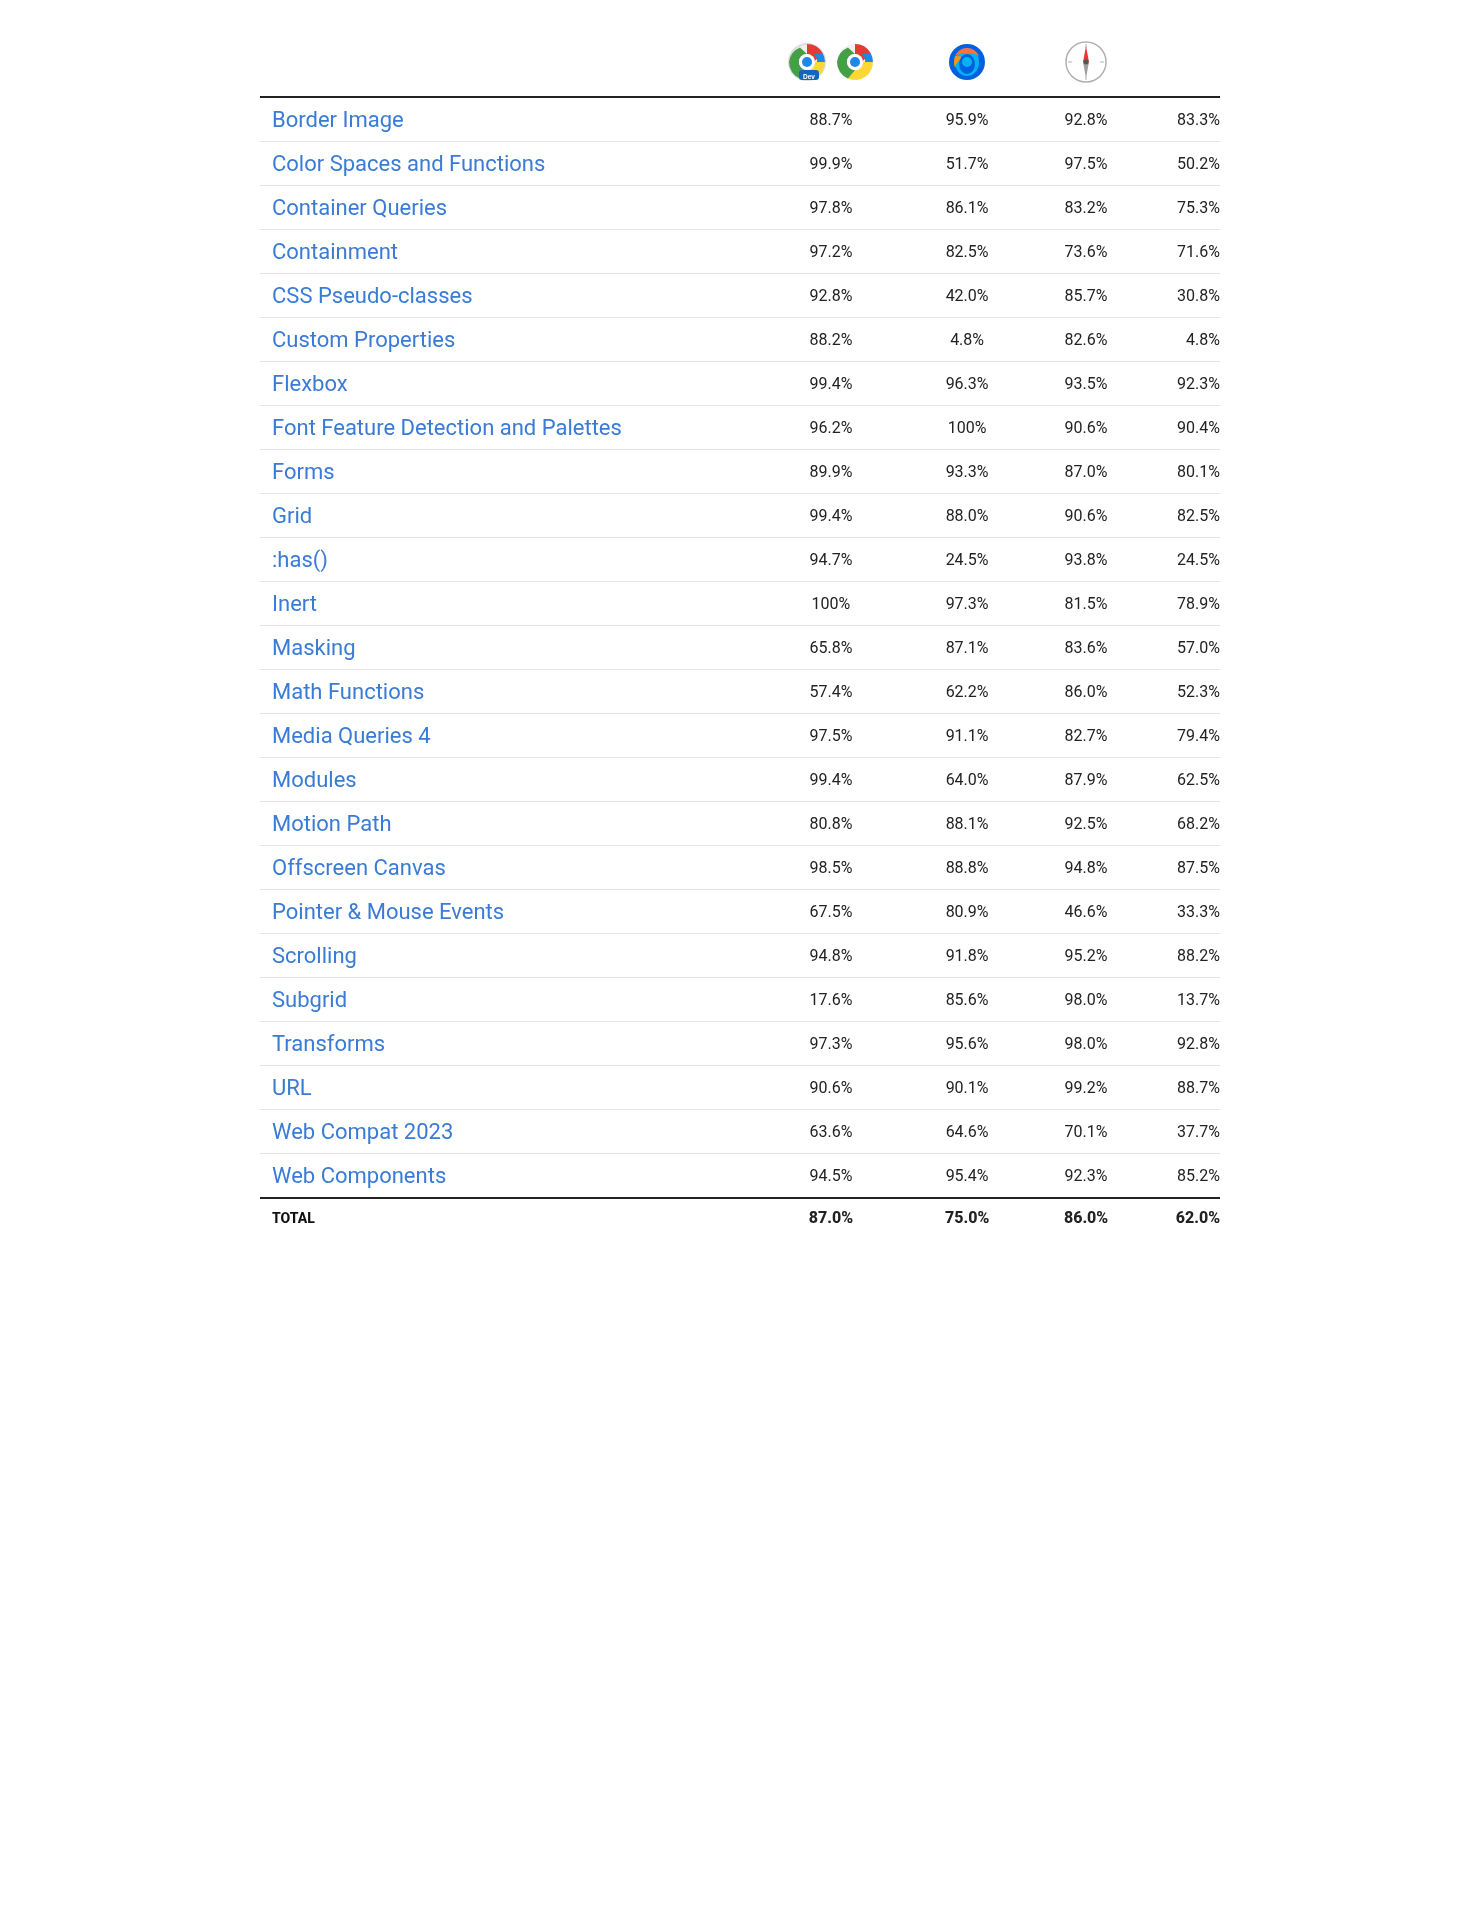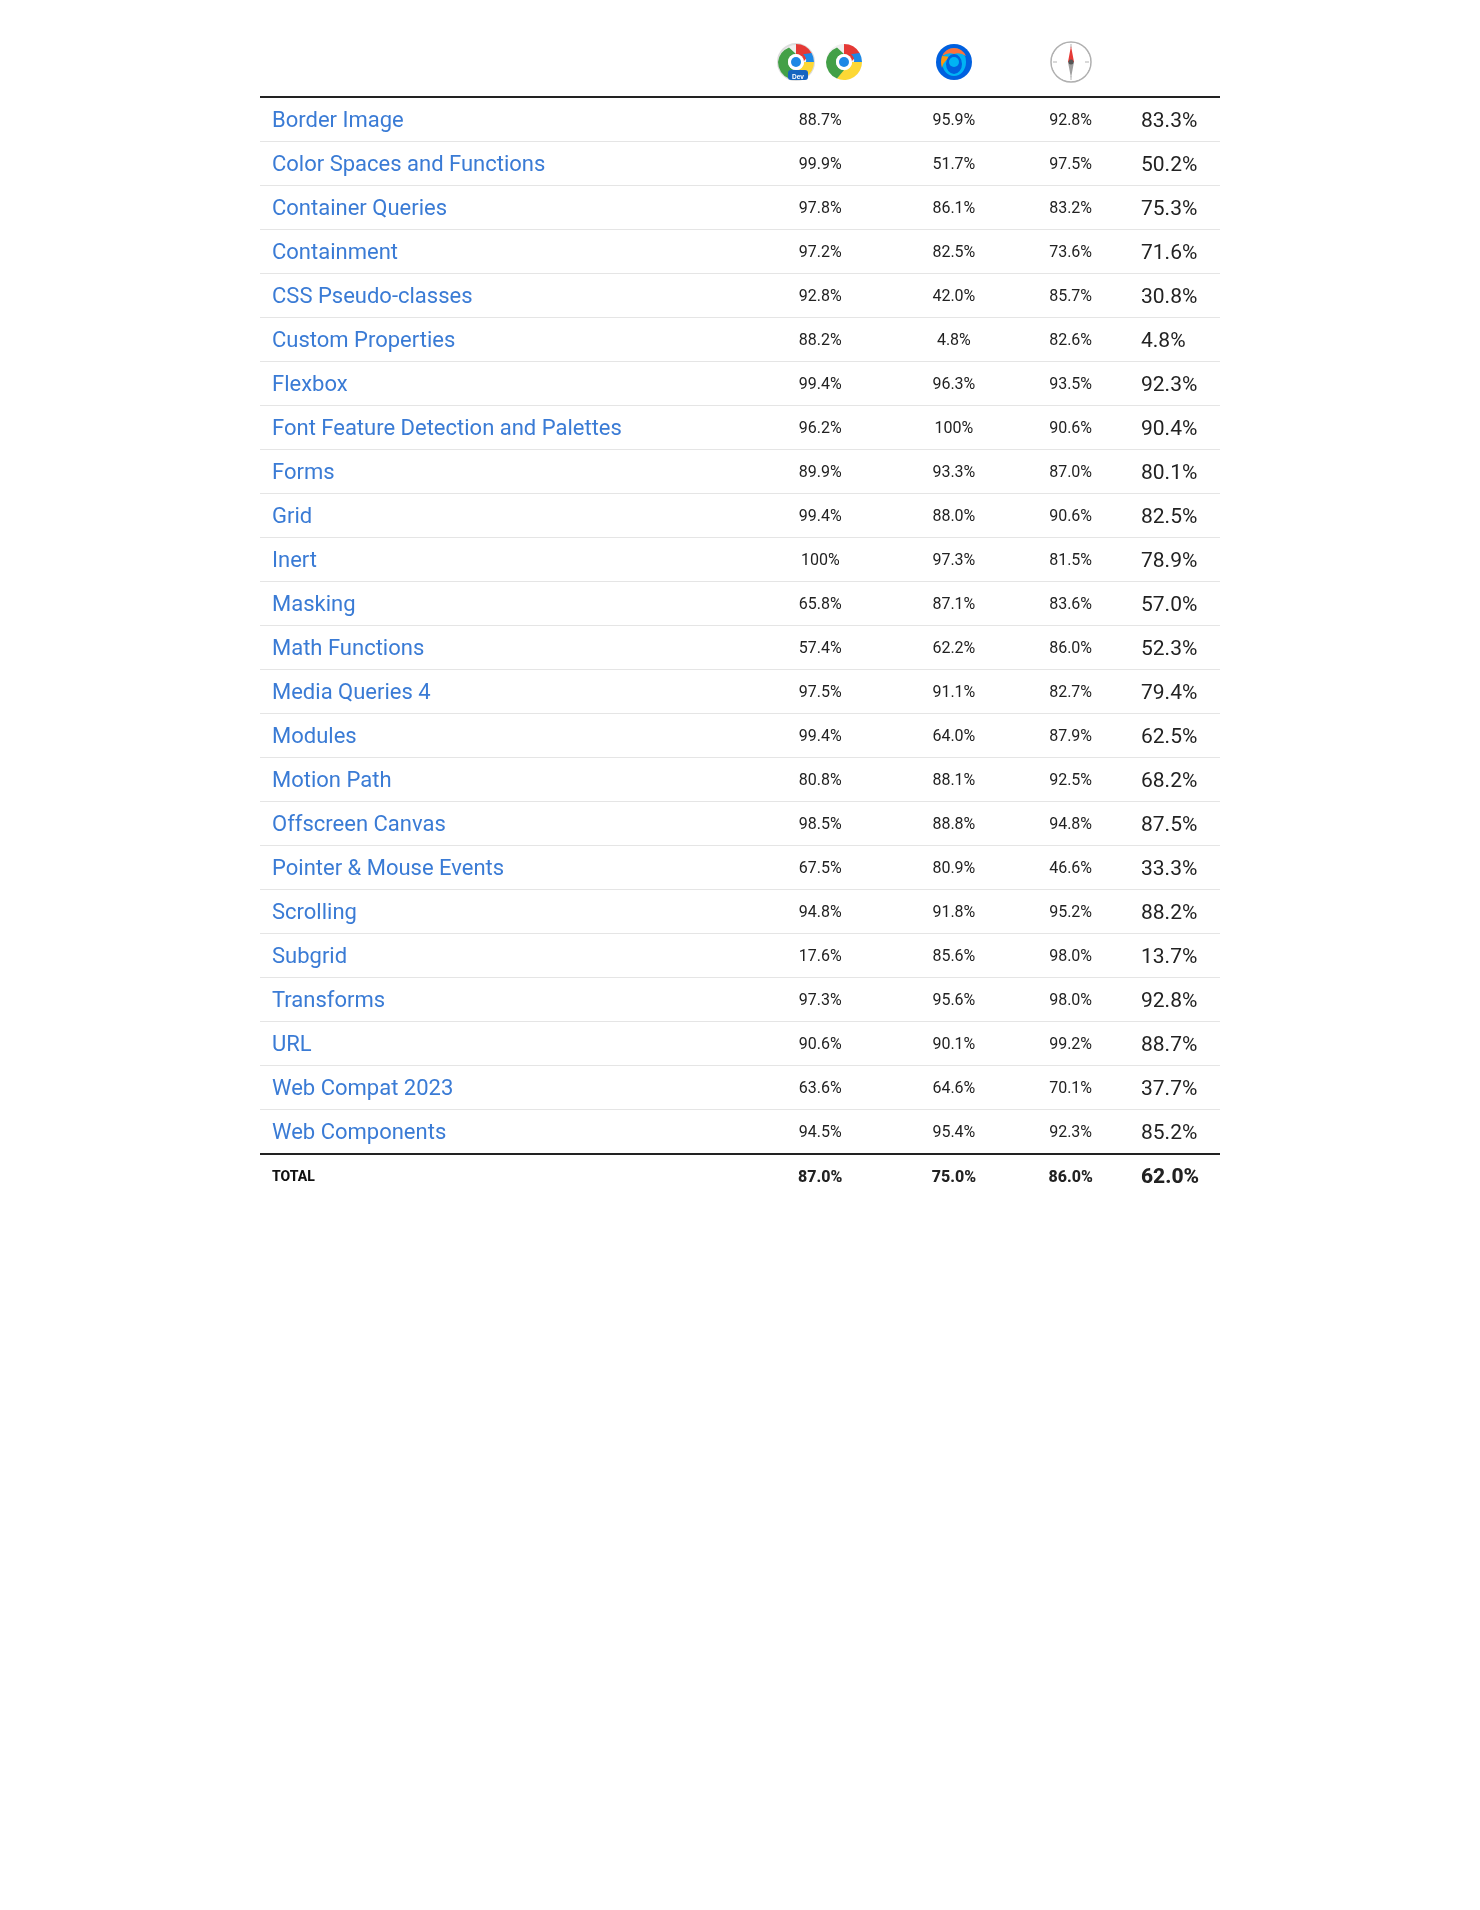--- a/index.html
+++ b/index.html
@@ -70,22 +70,23 @@
       color: #111;
       font-weight: 800;
       font-size: 14px;
     }
     tbody td.data-val {
       text-align: center;
       color: #222;
       font-size: 16px;
     }
     tbody td.interop-val {
+      text-align: right;
       color: #222;
-      font-size: 21px;
+      font-size: 16px;
       padding-right: 0;
     }
 
     .header-icons {
       display: flex;
       align-items: center;
       justify-content: center;
       gap: 4px;
     }
     .icon-wrap {
@@ -255,20 +256,27 @@
     <td class="interop-val">80.1%</td>
   </tr>
         <tr>
     <td class="area-name">Grid</td>
     <td class="data-val">99.4%</td>
     <td class="data-val">88.0%</td>
     <td class="data-val">90.6%</td>
     <td class="interop-val">82.5%</td>
   </tr>
         <tr>
+    <td class="area-name">:has()</td>
+    <td class="data-val">94.7%</td>
+    <td class="data-val">24.5%</td>
+    <td class="data-val">93.8%</td>
+    <td class="interop-val">24.5%</td>
+  </tr>
+        <tr>
     <td class="area-name">Inert</td>
     <td class="data-val">100%</td>
     <td class="data-val">97.3%</td>
     <td class="data-val">81.5%</td>
     <td class="interop-val">78.9%</td>
   </tr>
         <tr>
     <td class="area-name">Masking</td>
     <td class="data-val">65.8%</td>
     <td class="data-val">87.1%</td>

